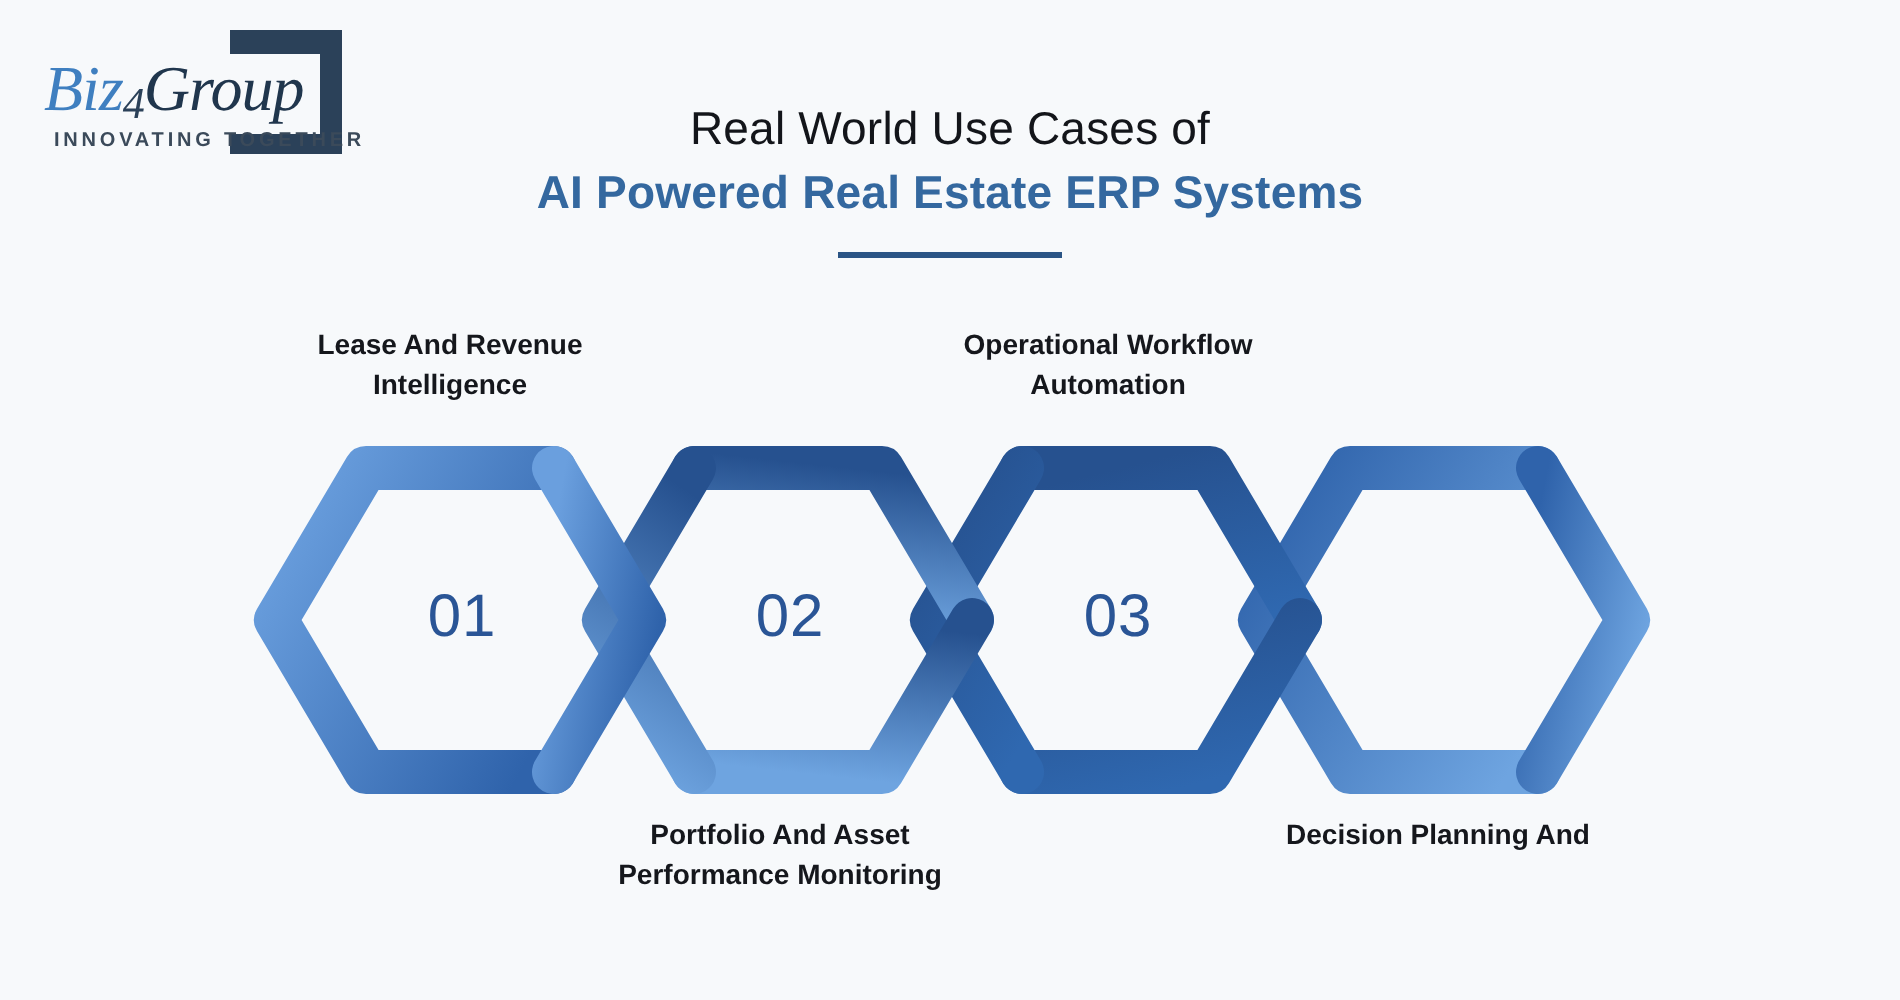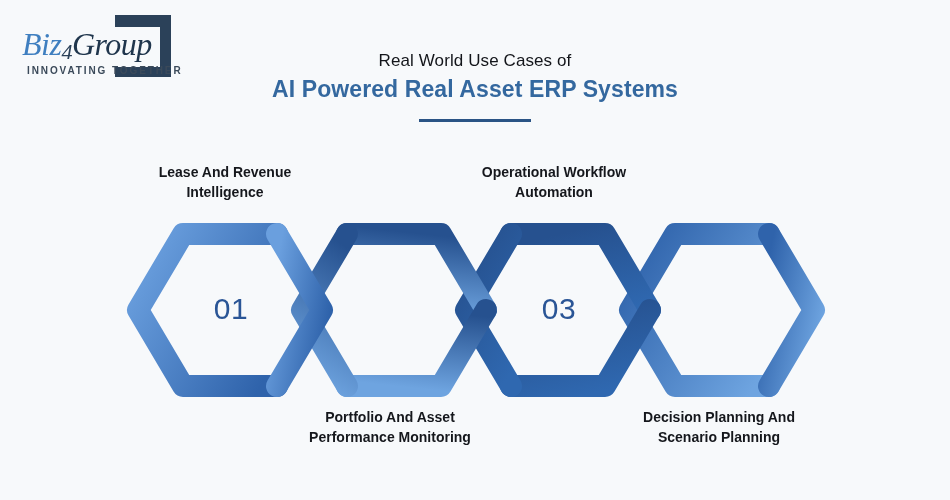--- a/index.html
+++ b/index.html
@@ -49,21 +49,21 @@
     z-index:3;
     white-space:nowrap;
   }
 
   
   .heading{
     position:absolute; left:0; right:0; top:50px;
     text-align:center;
   }
   .heading h1{
-    font-size:17px;
+    font-size:23px;
     font-weight:normal;
     color:#13151a;
     letter-spacing:0.1px;
     line-height:1.28;
   }
   .heading h2{
     font-size:23px;
     font-weight:bold;
     color:#34689f;
     letter-spacing:0.1px;
@@ -128,39 +128,38 @@
   <div class="logo-mark"></div>
   <div class="logo-mark-notch"></div>
   <div class="logo-text">
     <span class="biz">Biz</span><span class="four">4</span><span class="group">Group</span>
   </div>
   <div class="logo-tag">INNOVATING TOGETHER</div>
 </div>
 
 <div class="heading">
   <h1>Real World Use Cases of</h1>
-  <h2>AI Powered Real Asset ERP Systems</h2>
+  <h2>AI Powered Real Estate ERP Systems</h2>
   <div class="divider"></div>
 </div>
 
 <div class="label label-1">
   <div>Lease And Revenue</div>
   <div>Intelligence</div>
 </div>
 <div class="label label-3">
   <div>Operational Workflow</div>
   <div>Automation</div>
 </div>
 <div class="label label-2">
   <div>Portfolio And Asset</div>
   <div>Performance Monitoring</div>
 </div>
 <div class="label label-4">
   <div>Decision Planning And</div>
-  <div>Scenario Planning</div>
 </div>
 
 <div class="hex-row">
 
   <div class="hex hex-4">
     <svg viewBox="0 0 212 196">
       <defs>
         <linearGradient id="g4" x1="0" y1="0.15" x2="1" y2="0.85">
           <stop offset="0" stop-color="#2f63ab"></stop>
           <stop offset="1" stop-color="#6ea4e0"></stop>
@@ -191,20 +190,21 @@
       <defs>
         <linearGradient id="g2" x1="0.55" y1="0" x2="0.35" y2="1">
           <stop offset="0" stop-color="#26518f"></stop>
           <stop offset="1" stop-color="#6ea4e0"></stop>
         </linearGradient>
       </defs>
       <path d="M 58 22 L 152 22 L 197 98" fill="none" stroke="url(#g2)" stroke-width="22" stroke-linecap="round" stroke-linejoin="round"></path>
       <path d="M 58 174 L 152 174 L 197 98" fill="none" stroke="url(#g2)" stroke-width="22" stroke-linecap="round" stroke-linejoin="round"></path>
       <path d="M 58 22 L 13 98 L 58 174" fill="none" stroke="url(#g2)" stroke-width="22" stroke-linecap="round" stroke-linejoin="round"></path>
     </svg>
+    <div class="hex-num">02</div>
   </div>
 
   <div class="hex hex-1">
     <svg viewBox="0 0 212 196">
       <defs>
         <linearGradient id="g1" x1="0" y1="0.2" x2="1" y2="0.8">
           <stop offset="0" stop-color="#6a9fde"></stop>
           <stop offset="1" stop-color="#2f63ab"></stop>
         </linearGradient>
       </defs>

